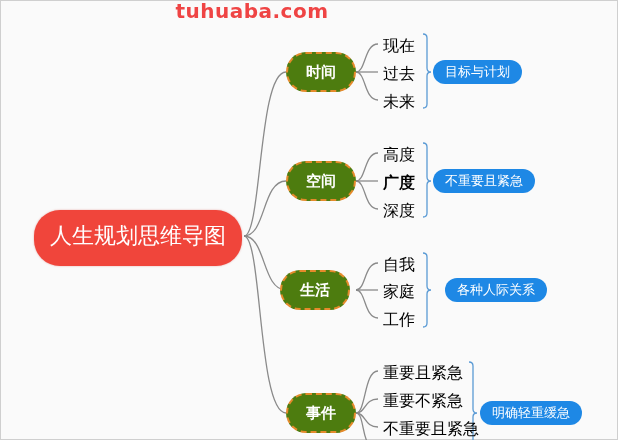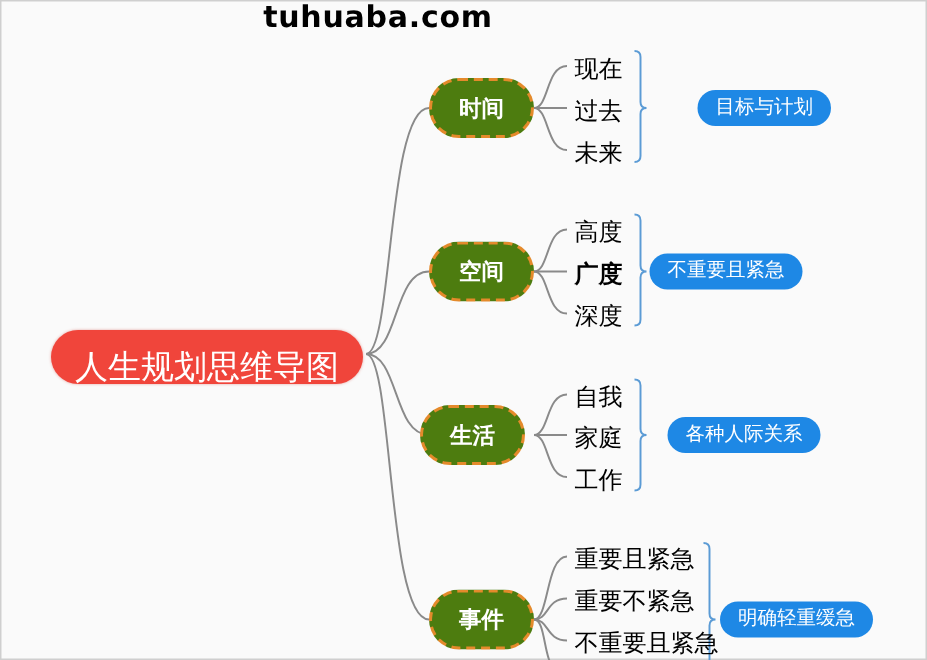--- a/index.html
+++ b/index.html
@@ -9,25 +9,25 @@
       font-family: "DejaVu Sans", "Liberation Sans", sans-serif;
       position: relative;
     }
     .frame {
       position: absolute; left: 0; top: 0; width: 616px; height: 438px;
       border: 1px solid #cfcfcf; pointer-events: none;
     }
     .watermark {
       position: absolute; left: 0; width: 504px; top: -1px; text-align: center;
       font-family: "DejaVu Sans", sans-serif; font-weight: bold;
-      font-size: 20px; color: #000000; letter-spacing: 0.5px;
+      font-size: 20px; color: #ef4444; letter-spacing: 0.5px;
     }
     svg.lines { position: absolute; left: 0; top: 0; }
     .root {
-      position: absolute; left: 34px; top: 220px; width: 208px; height: 36px;
+      position: absolute; left: 34px; top: 210px; width: 208px; height: 56px;
       background: #f0453b; border-radius: 26px;
       color: #fff; font-size: 22px; line-height: 52px; text-align: center;
       box-shadow: 0 0 2px rgba(200,40,30,0.4);
     }
     .branch {
       position: absolute; width: 70px; height: 40px;
       background: #4d7c0f; border: 2px dashed #e48a2b; border-radius: 20px;
       box-sizing: border-box;
       color: #fff; font-weight: bold; font-size: 15px; line-height: 36px; text-align: center;
     }
@@ -79,21 +79,21 @@
     <path d="M469 362 Q 473 362 473 366 L 473 409 Q 473 413 477 413 Q 473 413 473 417 L 473 440"></path>
   </g>
 </svg>
 
 <div class="root">人生规划思维导图</div>
 
 <div class="branch" style="left:286px; top:52px;">时间</div>
 <div class="leaf" style="left:383px; top:36px;">现在</div>
 <div class="leaf" style="left:383px; top:64px;">过去</div>
 <div class="leaf" style="left:383px; top:92px;">未来</div>
-<div class="summary" style="left:433px; top:60px;margin-left:32px;">目标与计划</div>
+<div class="summary" style="left:433px; top:60px;">目标与计划</div>
 
 <div class="branch" style="left:286px; top:161px;">空间</div>
 <div class="leaf" style="left:383px; top:145px;">高度</div>
 <div class="leaf" style="left:383px; top:173px;font-weight:bold;">广度</div>
 <div class="leaf" style="left:383px; top:201px;">深度</div>
 <div class="summary" style="left:433px; top:169px;">不重要且紧急</div>
 
 <div class="branch" style="left:280px; top:270px;">生活</div>
 <div class="leaf" style="left:383px; top:255px;">自我</div>
 <div class="leaf" style="left:383px; top:282px;">家庭</div>

